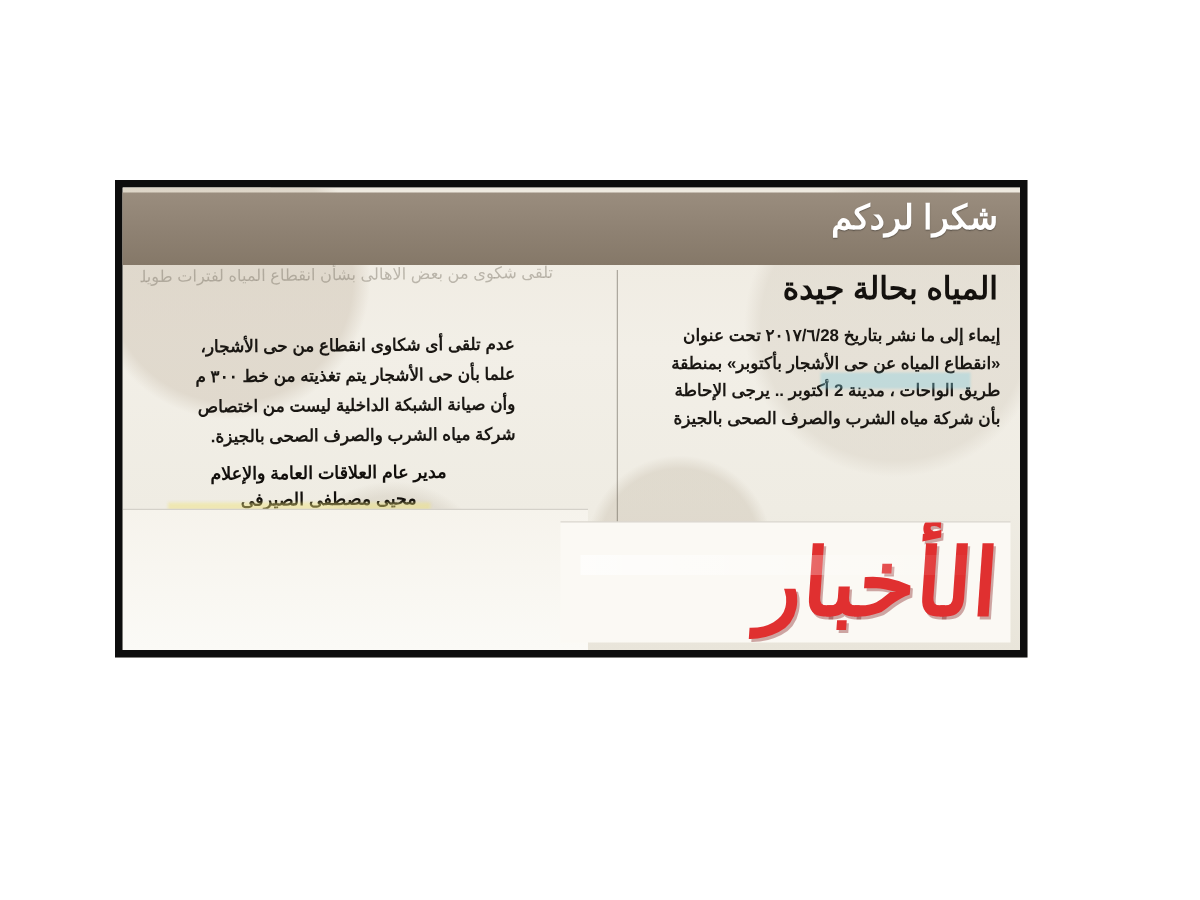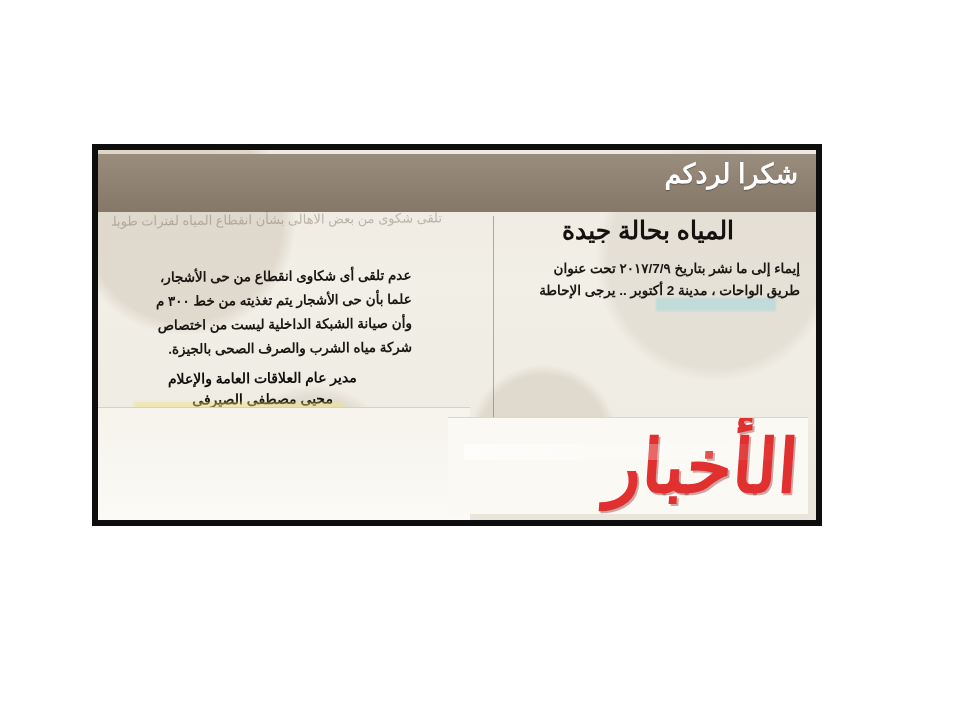--- a/index.html
+++ b/index.html
@@ -112,21 +112,21 @@
     height: 230px;
     background: rgba(90,84,74,.45);
   }
 
   
   .headline {
     position: absolute;
     right: 18px;
     top: 66px;
     width: 300px;
-    text-align: center;
+    text-align: right;
     font-size: 25px;
     font-weight: bold;
     color: #14110e;
     direction: rtl;
     white-space: nowrap;
   }
 
   
   .col-right {
     position: absolute;
@@ -263,22 +263,24 @@
       <div class="thanks">شكرا لردكم</div>
     </div>
 
     <div class="ghost-lines">تلقى شكوى من بعض الاهالى بشأن انقطاع المياه لفترات طويلة</div>
 
     <div class="col-divider"></div>
 
     <div class="headline">المياه بحالة جيدة</div>
 
     <div class="col-right">
-      <p>إيماء إلى ما نشر بتاريخ ٢٠١٧/7/٩ تحت عنوان</p>
+      <p>إيماء إلى ما نشر بتاريخ ٢٠١٧/٦/28 تحت عنوان</p>
+      <p>«انقطاع المياه عن حى الأشجار بأكتوبر» بمنطقة</p>
       <p>طريق الواحات ، مدينة 2 أكتوبر .. يرجى الإحاطة</p>
+      <p>بأن شركة مياه الشرب والصرف الصحى بالجيزة</p>
     </div>
     <div class="hl-right"></div>
 
     <div class="col-left">
       <p>عدم تلقى أى شكاوى انقطاع من حى الأشجار،</p>
       <p>علما بأن حى الأشجار يتم تغذيته من خط ٣٠٠ م</p>
       <p>وأن صيانة الشبكة الداخلية ليست من اختصاص</p>
       <p>شركة مياه الشرب والصرف الصحى بالجيزة.</p>
       <div class="signature">
         <div>مدير عام العلاقات العامة والإعلام</div>

